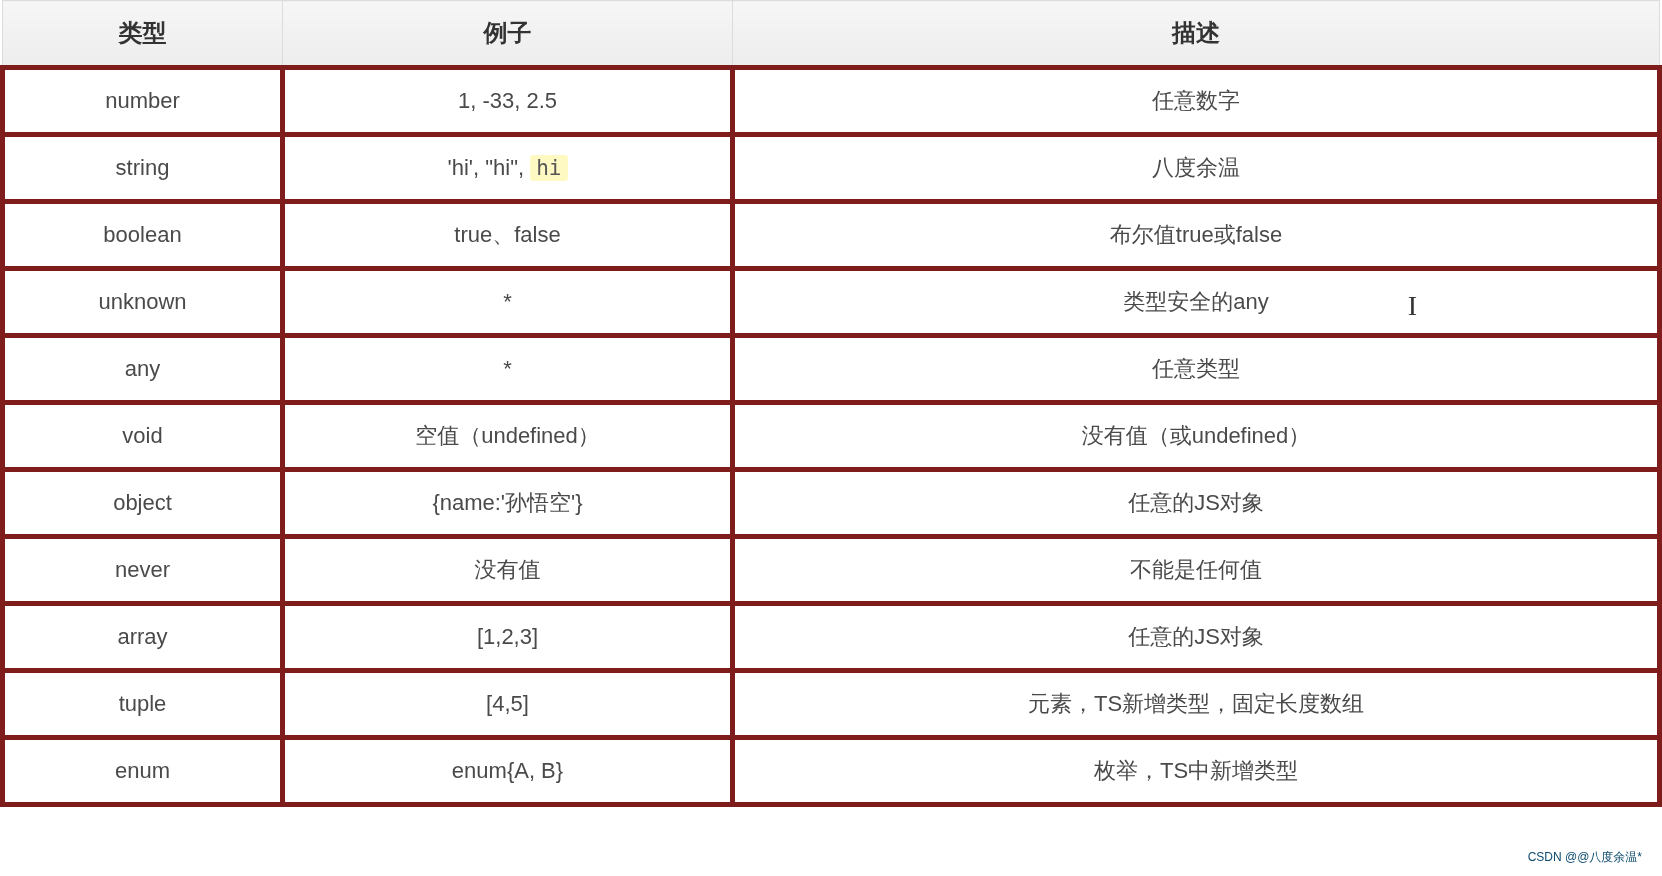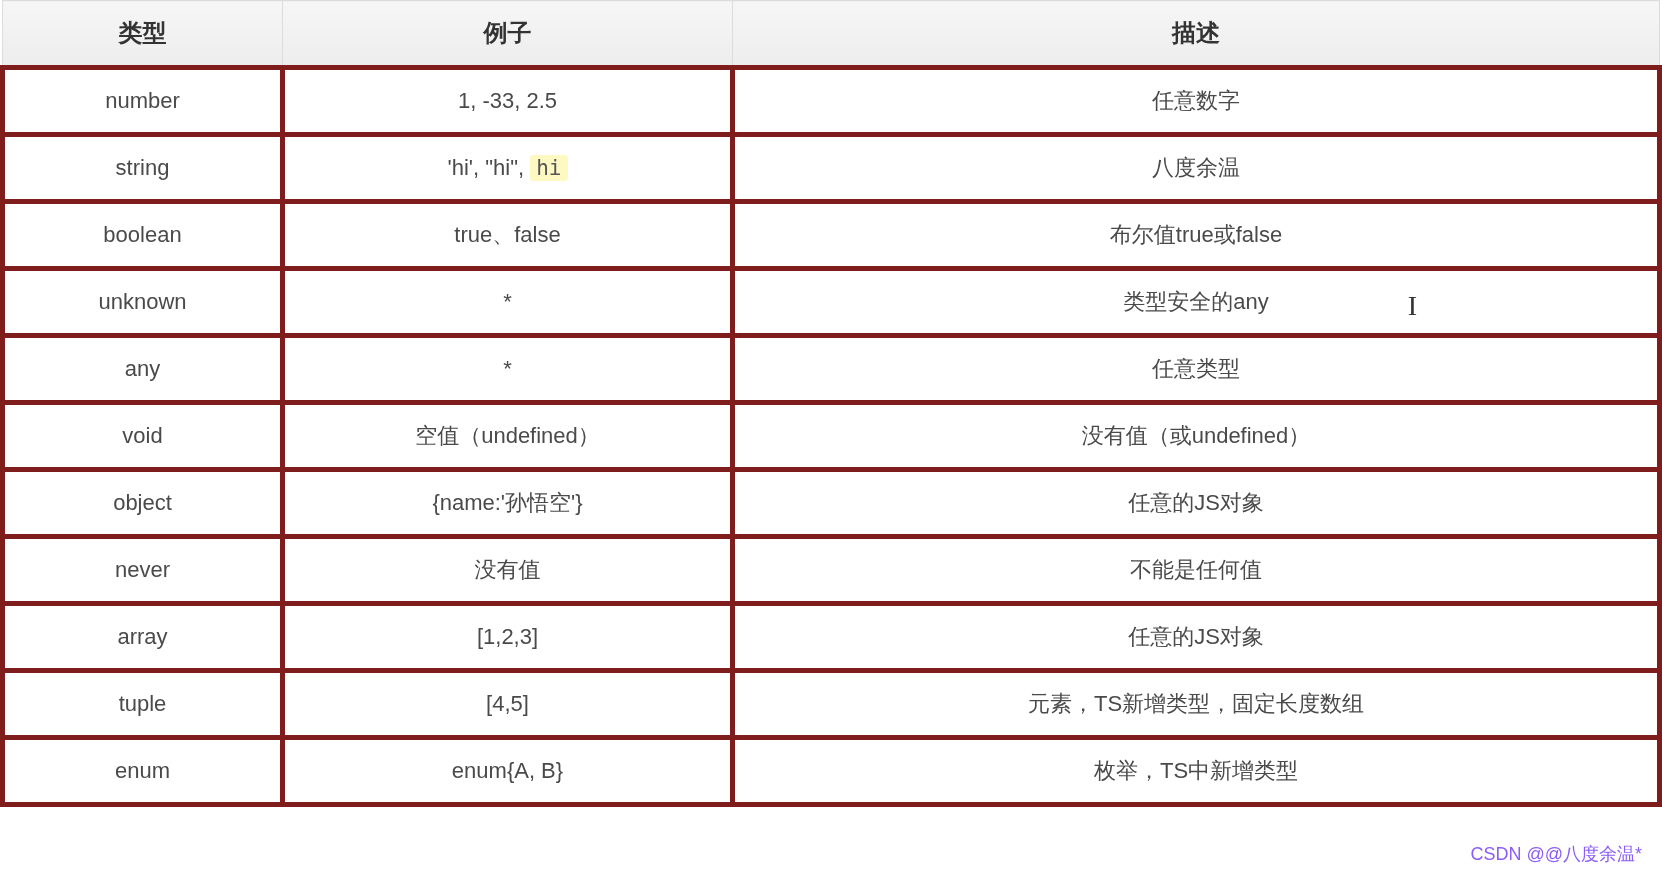--- a/index.html
+++ b/index.html
@@ -52,22 +52,22 @@
       border-radius: 3px;
       font-family: Consolas, Monaco, monospace;
       font-size: 21px;
       color: #555;
       margin-top: 48px;
     }
     .watermark {
       position: absolute;
       right: 20px;
       bottom: 10px;
-      font-size: 18px;
-      color: #8b5cf6;
+      font-size: 12px;
+      color: #0c4a6e;
       font-family: sans-serif;
     }
     .cursor-beam {
       position: absolute;
       right: 245px;
       top: 290px;
       font-size: 28px;
       color: #333;
       font-family: serif;
     }

